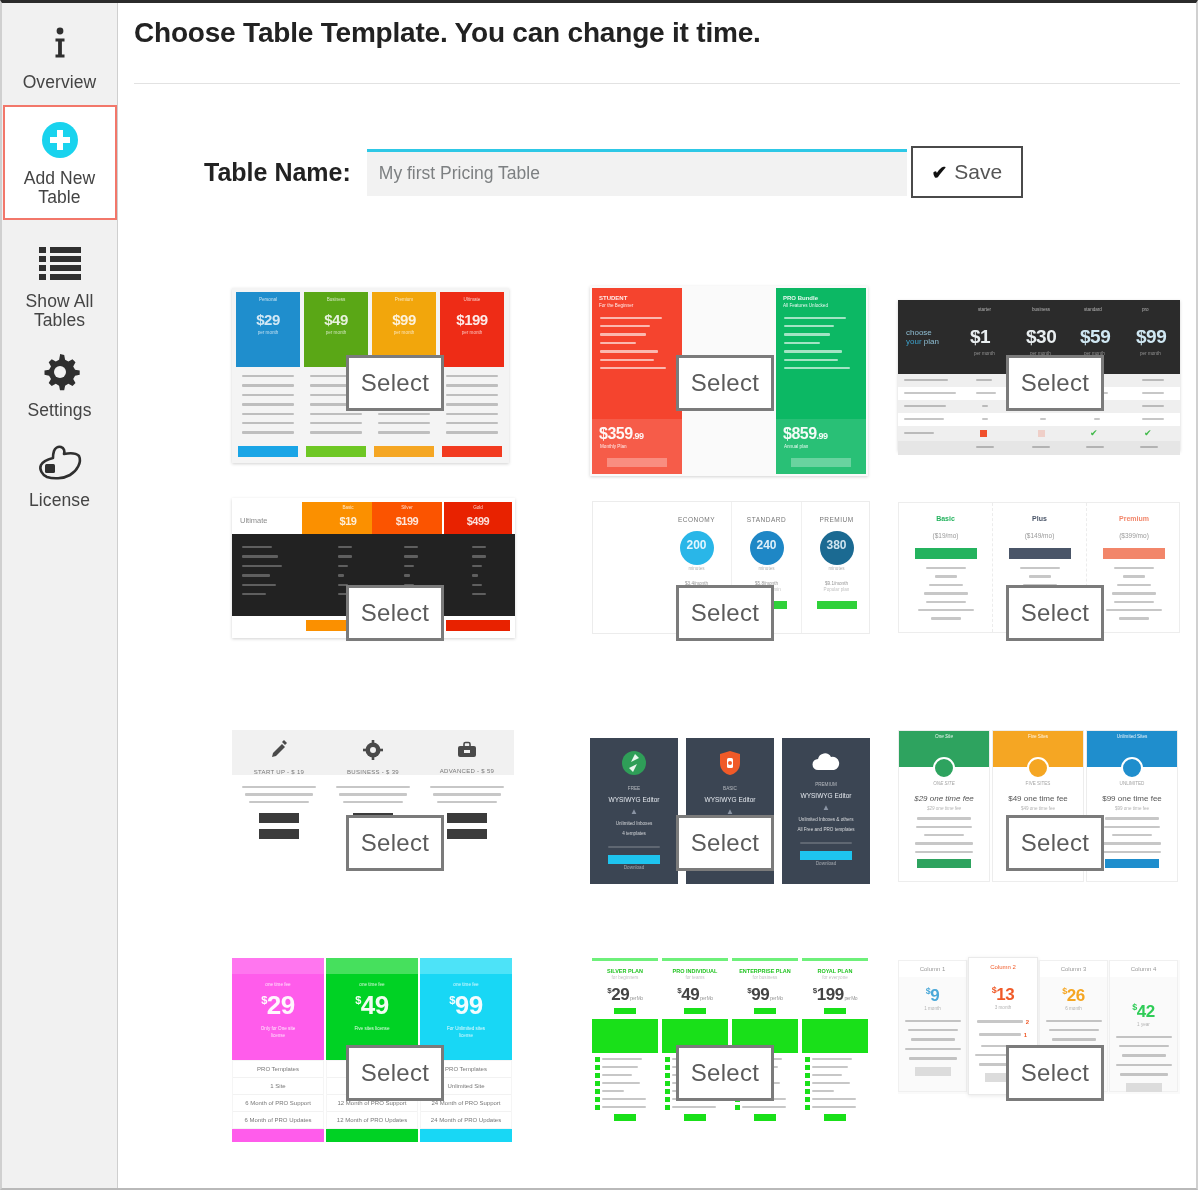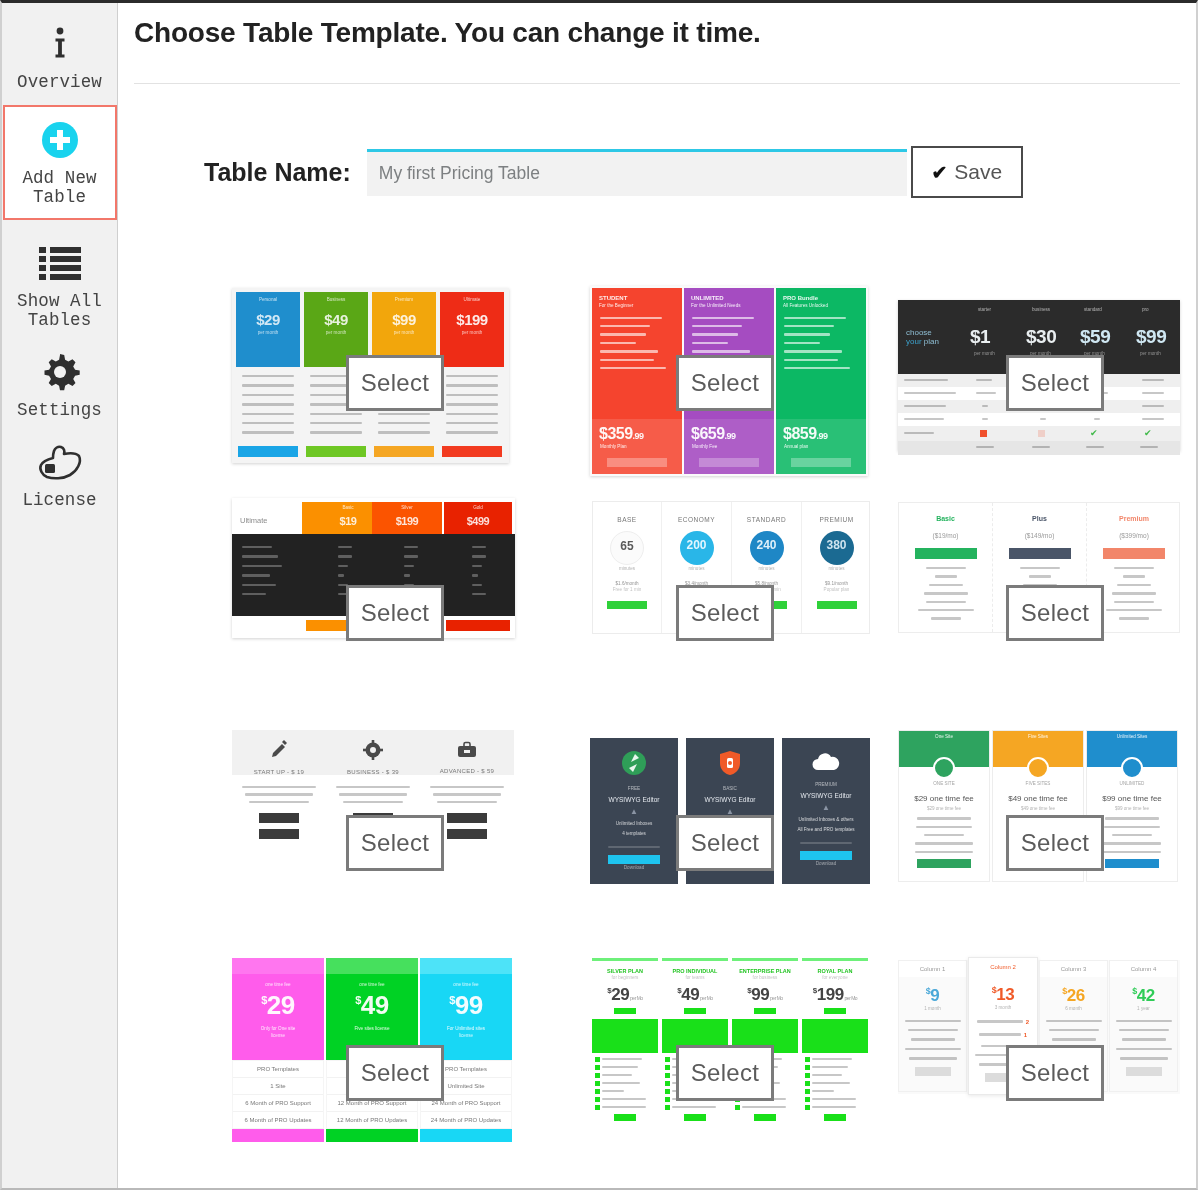--- a/index.html
+++ b/index.html
@@ -22,21 +22,21 @@
   .sidebar{
     width:116px;min-width:116px;background:#f1f1f1;
     border-right:1px solid #cfcfcf;
     padding-top:10px;box-sizing:border-box;
     display:flex;flex-direction:column;align-items:center;
   }
   .side-item{
     width:114px;box-sizing:border-box;
     display:flex;flex-direction:column;align-items:center;justify-content:flex-start;
     padding:8px 4px 10px 4px;
-    text-align:center;cursor:pointer;font-family:Liberation Mono, monospace;
+    text-align:center;cursor:pointer;
   }
   .side-item .s-label{
     font-size:17.5px;color:#444;line-height:1.12;margin-top:6px;letter-spacing:.1px;
   }
   .side-item.active{
     background:#ffffff;border:2px solid #f2776a;margin-top:2px;padding-top:10px;
   }
   .side-ico{height:46px;display:flex;align-items:center;justify-content:center;}
   .side-ico svg{display:block;}
   .sp{height:12px;}
@@ -259,38 +259,20 @@
               <div class="ghost" style="margin:6px 8px;width:58px;"></div>
                 <div class="ghost" style="margin:6px 8px;width:54px;"></div>
               <div class="ghost" style="margin:6px 8px;width:66px;"></div>
             </div>
             <div style="position:absolute;left:0;bottom:0;width:90px;height:55px;background:rgba(255,255,255,.13);">
               <div class="price" style="color:#fff;font-size:16px;padding:6px 0 0 7px;opacity:.95;">$359<span style="font-size:9px;">.99</span></div>
               <div class="tiny" style="padding:2px 0 0 8px;">Monthly Plan</div>
               <div style="margin:8px auto 0 auto;width:60px;height:9px;background:rgba(255,255,255,.3);"></div>
             </div>
           </div>
-          <div style="position:absolute;left:94px;top:2px;width:90px;height:186px;background:#a54cc1;">
-            <div class="tiny" style="padding:7px 0 0 7px;font-size:6px;font-weight:bold;">UNLIMITED</div>
-            <div class="tiny" style="padding:3px 0 0 7px;">For the Unlimited Needs</div>
-            <div style="margin-top:8px;">
-              <div class="ghost" style="margin:6px 8px;width:62px;"></div>
-                <div class="ghost" style="margin:6px 8px;width:50px;"></div>
-              <div class="ghost" style="margin:6px 8px;width:46px;"></div>
-                <div class="ghost" style="margin:6px 8px;width:36px;"></div>
-              <div class="ghost" style="margin:6px 8px;width:58px;"></div>
-                <div class="ghost" style="margin:6px 8px;width:54px;"></div>
-              <div class="ghost" style="margin:6px 8px;width:66px;"></div>
-            </div>
-            <div style="position:absolute;left:0;bottom:0;width:90px;height:55px;background:rgba(255,255,255,.10);">
-              <div class="price" style="color:#fff;font-size:16px;padding:6px 0 0 7px;opacity:.95;">$659<span style="font-size:9px;">.99</span></div>
-              <div class="tiny" style="padding:2px 0 0 8px;">Monthly Fee</div>
-              <div style="margin:8px auto 0 auto;width:60px;height:9px;background:rgba(255,255,255,.28);"></div>
-            </div>
-          </div>
           <div style="position:absolute;left:186px;top:2px;width:90px;height:186px;background:#0cb864;">
             <div class="tiny" style="padding:7px 0 0 7px;font-size:6px;font-weight:bold;">PRO Bundle</div>
             <div class="tiny" style="padding:3px 0 0 7px;">All Features Unlocked</div>
             <div style="margin-top:8px;">
               <div class="ghost" style="margin:6px 8px;width:62px;"></div>
                 <div class="ghost" style="margin:6px 8px;width:50px;"></div>
               <div class="ghost" style="margin:6px 8px;width:46px;"></div>
                 <div class="ghost" style="margin:6px 8px;width:36px;"></div>
               <div class="ghost" style="margin:6px 8px;width:58px;"></div>
                 <div class="ghost" style="margin:6px 8px;width:54px;"></div>
@@ -421,30 +403,20 @@
           </div>
           <div style="position:absolute;left:74px;top:122px;width:64px;height:11px;background:#fb9000;"></div>
           <div style="position:absolute;left:146px;top:122px;width:62px;height:11px;background:#fb5400;"></div>
           <div style="position:absolute;left:214px;top:122px;width:64px;height:11px;background:#e82200;"></div>
         </div>
         <div class="select-btn">Select</div>
       </div>
 
       <div class="cell">
         <div class="thumb" style="left:32px;top:3px;width:278px;height:133px;background:#fff;border:1px solid #ececec;box-sizing:border-box;">
-          <div style="position:absolute;left:0;top:0;width:69px;height:131px;border-right:1px solid #f0f0f0;box-sizing:border-box;text-align:center;">
-            <div style="font-size:6.5px;color:#777;padding-top:14px;letter-spacing:.5px;">BASE</div>
-            <div style="margin:8px auto 0 auto;width:34px;height:34px;border-radius:50%;background:#fbfbfb;border:1px solid #eee;box-sizing:border-box;">
-              <div style="font-size:12px;color:#5a5a5a;padding-top:7px;font-weight:bold;">65</div>
-            </div>
-            <div class="tiny" style="color:#aaa;margin-top:2px;">minutes</div>
-            <div class="tiny" style="color:#888;margin-top:10px;">$1.6/month</div>
-            <div class="tiny" style="color:#bbb;margin-top:2px;">Free for 1 min</div>
-            <div style="margin:8px auto 0 auto;width:40px;height:8px;background:#2fd13a;"></div>
-          </div>
           <div style="position:absolute;left:69px;top:0;width:70px;height:131px;border-right:1px solid #f0f0f0;box-sizing:border-box;text-align:center;">
             <div style="font-size:6.5px;color:#777;padding-top:14px;letter-spacing:.5px;">ECONOMY</div>
             <div style="margin:8px auto 0 auto;width:34px;height:34px;border-radius:50%;background:#29b6e8;">
               <div style="font-size:12px;color:#e2f6ff;padding-top:7px;font-weight:bold;">200</div>
             </div>
             <div class="tiny" style="color:#aaa;margin-top:2px;">minutes</div>
             <div class="tiny" style="color:#888;margin-top:10px;">$3.4/month</div>
             <div class="tiny" style="color:#bbb;margin-top:2px;">Free for 1 min</div>
             <div style="margin:8px auto 0 auto;width:40px;height:8px;background:#2fd13a;"></div>
           </div>
@@ -631,21 +603,21 @@
             <div class="ghost" style="margin:9px auto 0 auto;width:52px;opacity:.3;"></div>
             <div style="margin:7px auto 0 auto;width:52px;height:9px;background:#1ec4ef;"></div>
             <div class="tiny" style="margin-top:2px;opacity:.5;">Download</div>
           </div>
         </div>
         <div class="select-btn">Select</div>
       </div>
 
       <div class="cell">
         <div class="thumb" style="left:8px;top:2px;width:282px;height:154px;background:#fff;">
-          <div style="position:absolute;left:0;top:0;width:92px;height:152px;border:1px solid #ededed;box-sizing:border-box;text-align:center;">
+          <div style="position:absolute;left:0;top:0;width:92px;height:152px;border:1px solid #ededed;box-sizing:border-box;text-align:center;font-style:italic;">
             <div style="height:36px;background:#2ea35f;position:relative;">
               <div class="tiny" style="padding-top:4px;">One Site</div>
               <div style="position:absolute;left:50%;bottom:-12px;transform:translateX(-50%);width:22px;height:22px;border-radius:50%;background:#2ea35f;border:2px solid #fff;box-sizing:border-box;"></div>
             </div>
             <div class="tiny" style="color:#999;margin-top:15px;">ONE SITE</div>
             <div style="font-size:8px;color:#555;margin-top:7px;">$29 one time fee</div>
             <div class="tiny" style="color:#aaa;margin-top:4px;">$29 one time fee</div>
             <div style="margin-top:6px;">
               <div class="ghostd" style="margin:5px auto;width:54px;"></div>
               <div class="ghostd" style="margin:6px auto;width:56px;"></div>
@@ -950,21 +922,21 @@
               <div class="ghostd" style="margin:6px auto;width:56px;"></div>
               <div class="ghostd" style="margin:7px auto;width:50px;"></div>
               <div class="ghostd" style="margin:7px auto;width:44px;"></div>
               <div class="ghostd" style="margin:7px auto;width:56px;"></div>
               <div class="ghostd" style="margin:7px auto;width:48px;"></div>
             </div>
             <div style="margin:7px auto 0 auto;width:36px;height:9px;background:#dcdcdc;"></div>
           </div>
           <div style="position:absolute;left:211px;top:0;width:69px;height:132px;background:#fafafa;border:1px solid #f0f0f0;box-sizing:border-box;text-align:center;">
             <div style="background:#fff;padding:5px 0;font-size:6px;color:#999;">Column 4</div>
-            <div class="price" style="font-size:17px;color:#2fcc57;margin-top:9px;"><span style="font-size:9px;vertical-align:super;">$</span>42</div>
+            <div class="price" style="font-size:17px;color:#2fcc57;margin-top:25px;"><span style="font-size:9px;vertical-align:super;">$</span>42</div>
             <div class="tiny" style="color:#aaa;margin-top:1px;">1 year</div>
             <div style="margin-top:8px;">
               <div class="ghostd" style="margin:6px auto;width:56px;"></div>
               <div class="ghostd" style="margin:7px auto;width:50px;"></div>
               <div class="ghostd" style="margin:7px auto;width:44px;"></div>
               <div class="ghostd" style="margin:7px auto;width:56px;"></div>
               <div class="ghostd" style="margin:7px auto;width:48px;"></div>
             </div>
             <div style="margin:7px auto 0 auto;width:36px;height:9px;background:#dcdcdc;"></div>
           </div>

